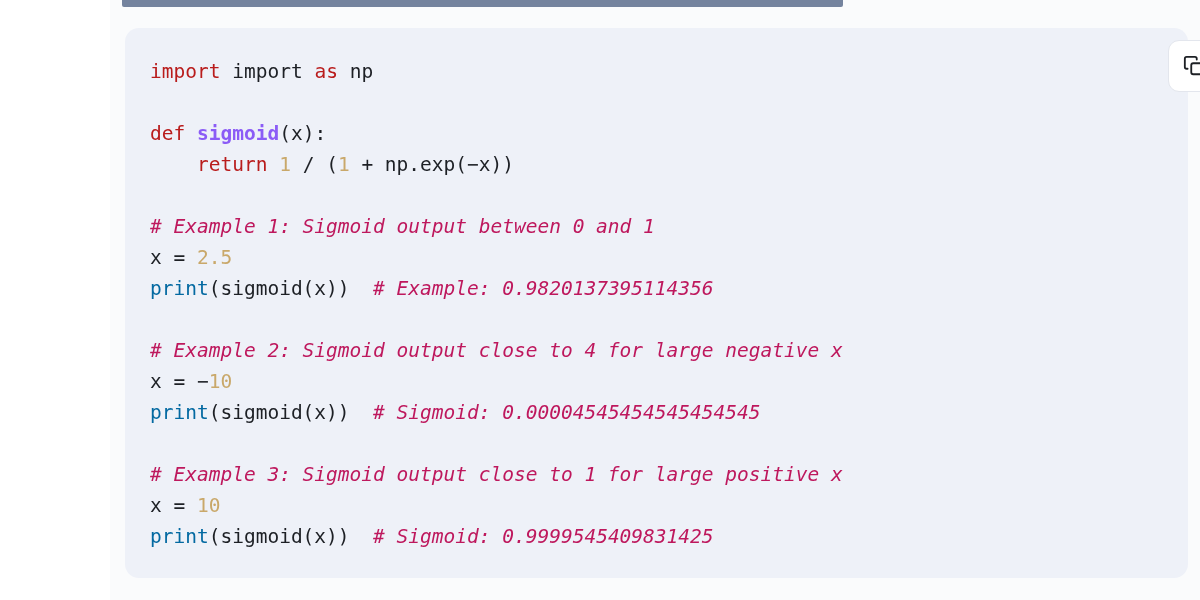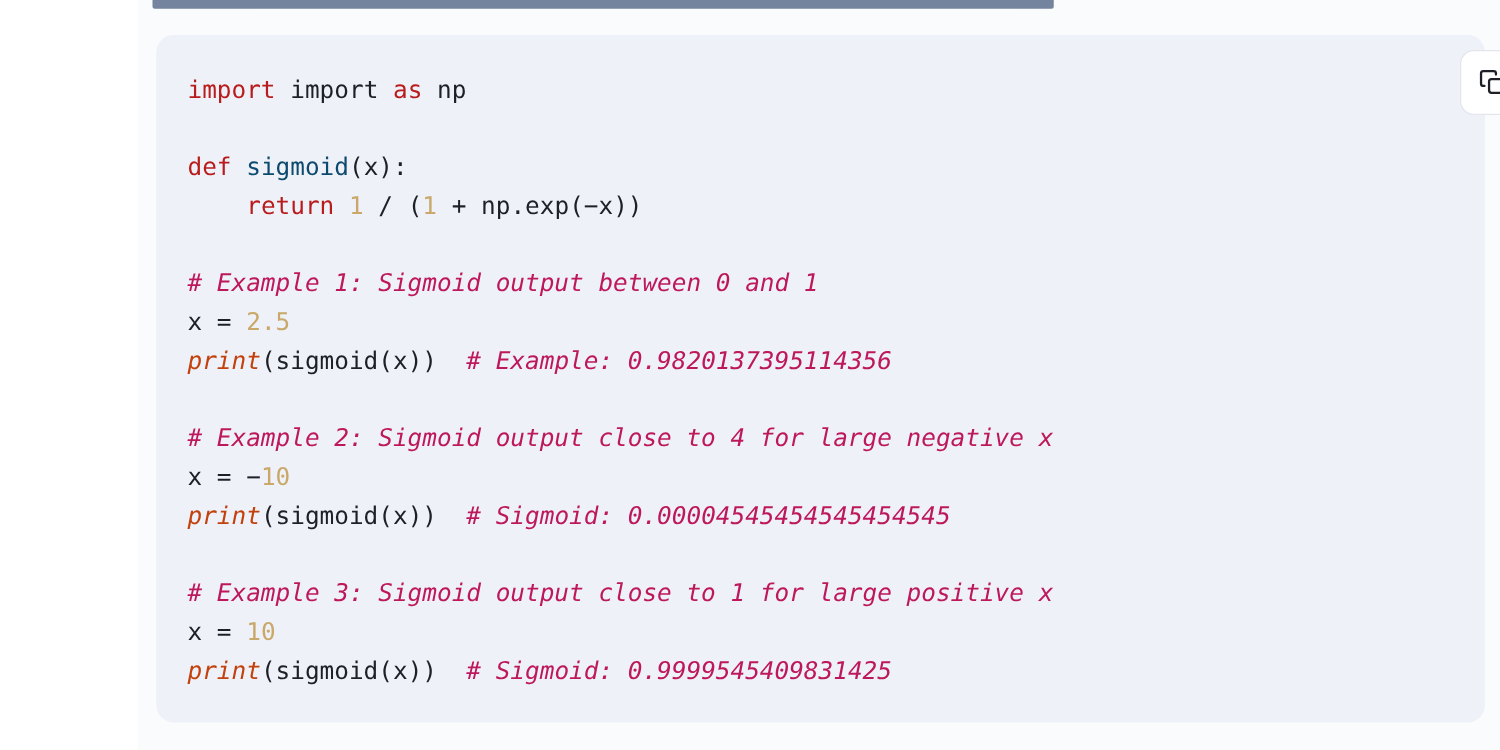--- a/index.html
+++ b/index.html
@@ -67,22 +67,22 @@
     font-family: "DejaVu Sans Mono", "Liberation Mono", monospace;
     font-size: 19.5px;
     line-height: 31px;
     color: #1d2025;
     white-space: pre;
     letter-spacing: 0px;
   }
 
   
   .tok-kw       { color: #b91c1c; }
-  .tok-fn       { color: #0c4a6e; }
-  .tok-builtin  { color: #c2410c; font-style: italic; }
+  .tok-fn       { color: #8b5cf6; font-weight: bold; }
+  .tok-builtin  { color: #0369a1; }
   .tok-num      { color: #c9a86a; }
   .tok-comment  { color: #be185d; font-style: italic; }
   .tok-plain    { color: #1d2025; }
 
   
   .copy-btn {
     position: absolute;
     left: 1168px;
     top: 40px;
     width: 52px;

